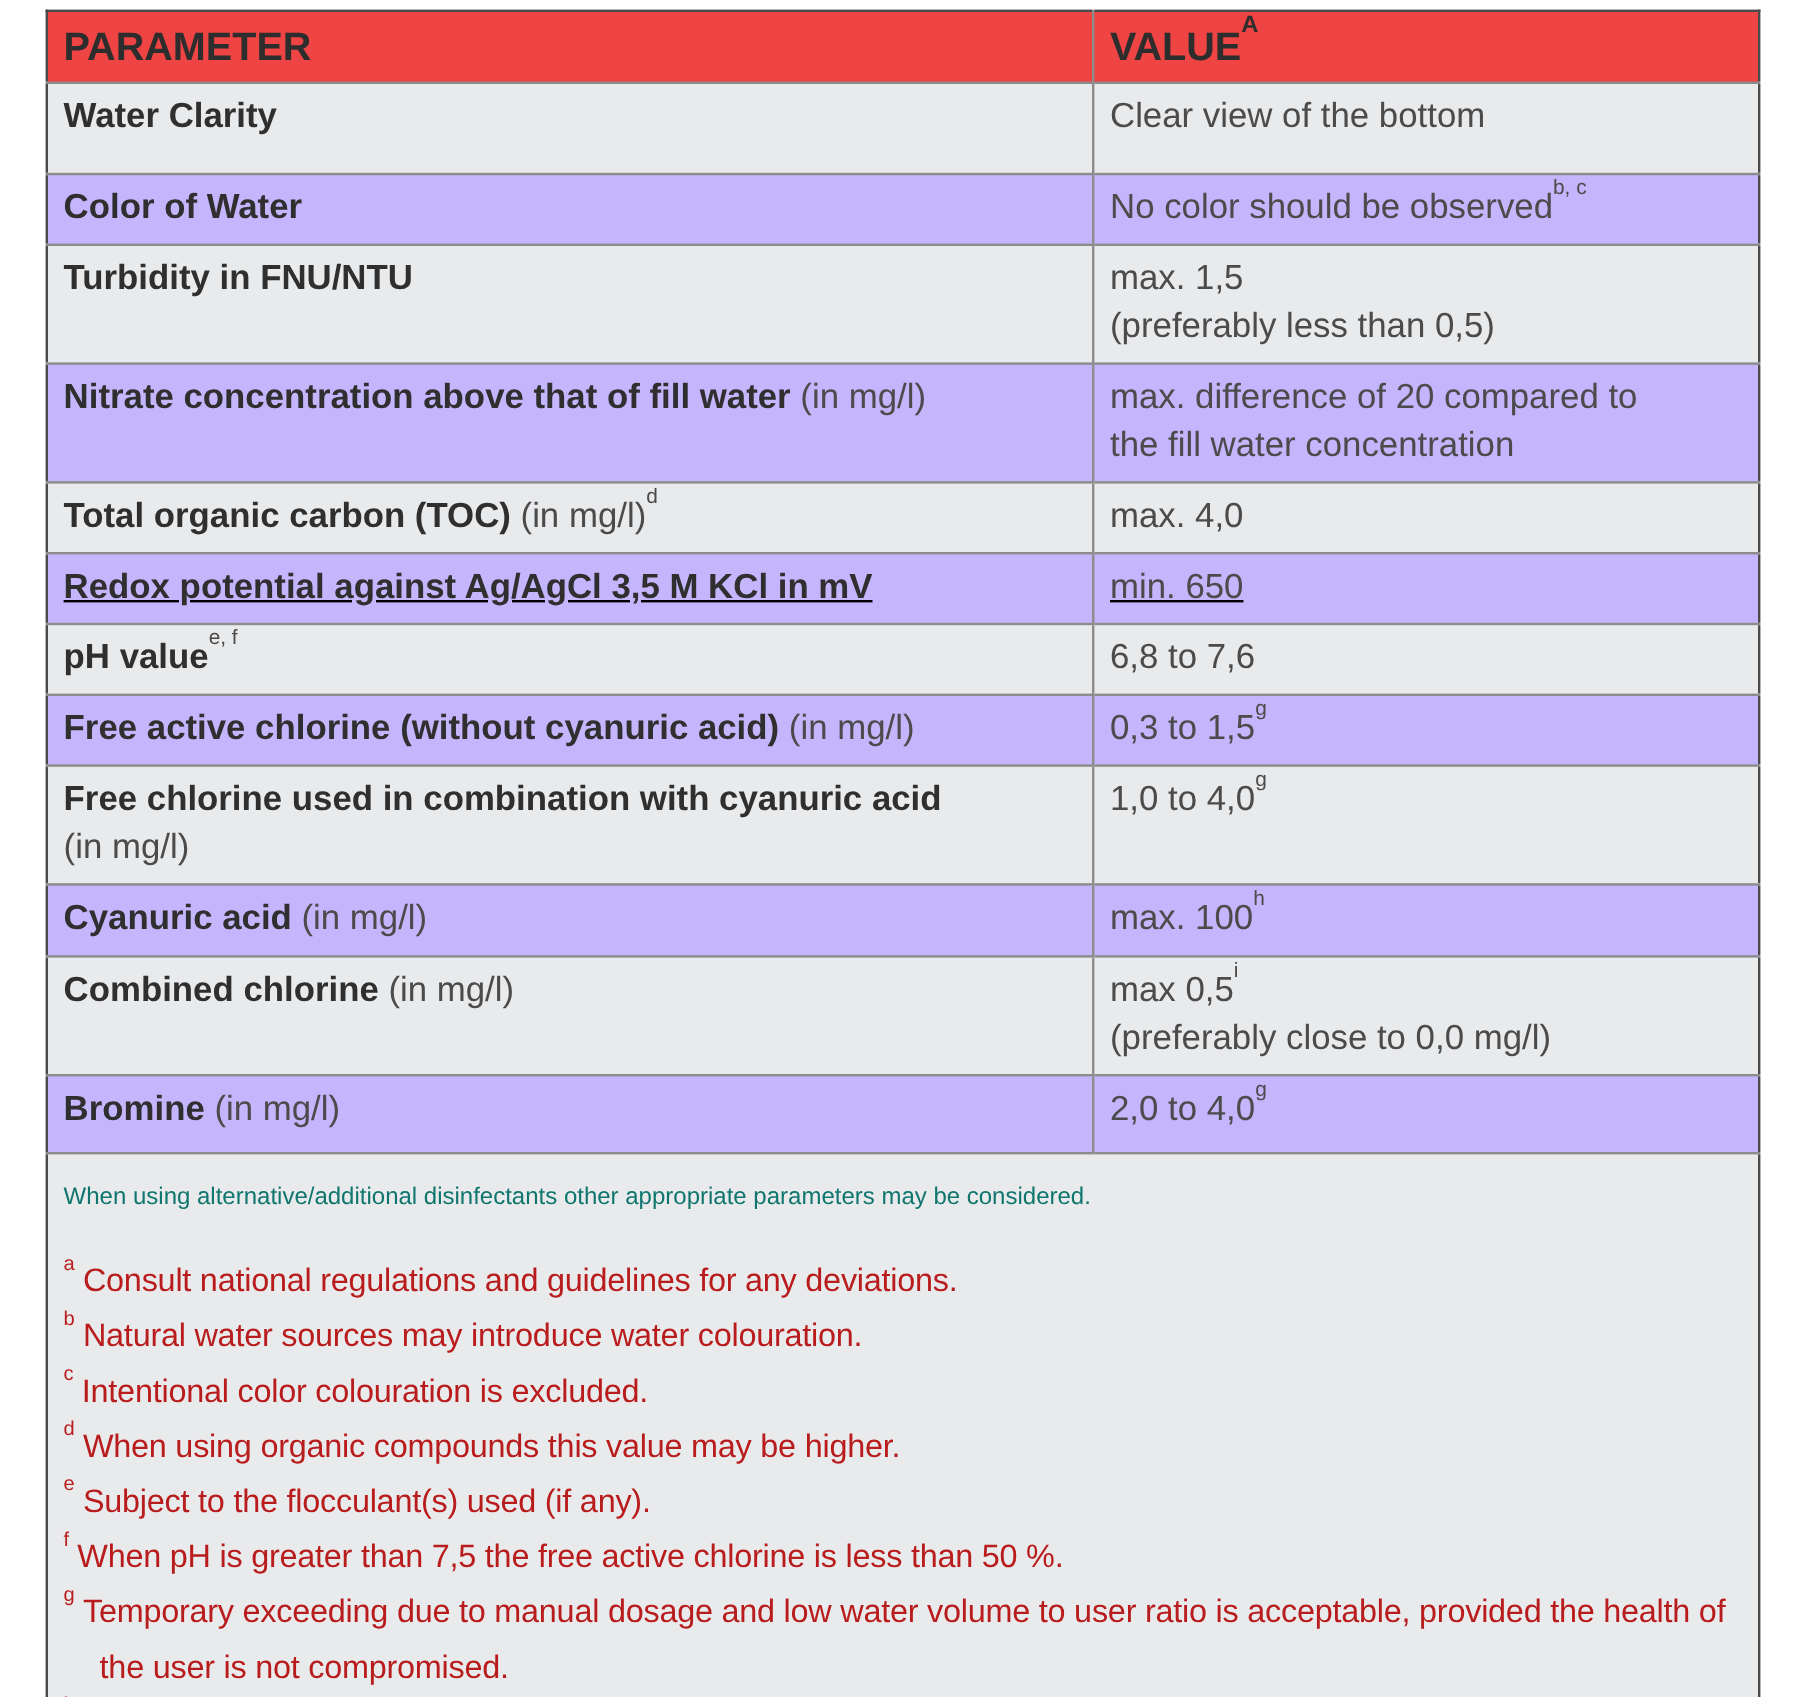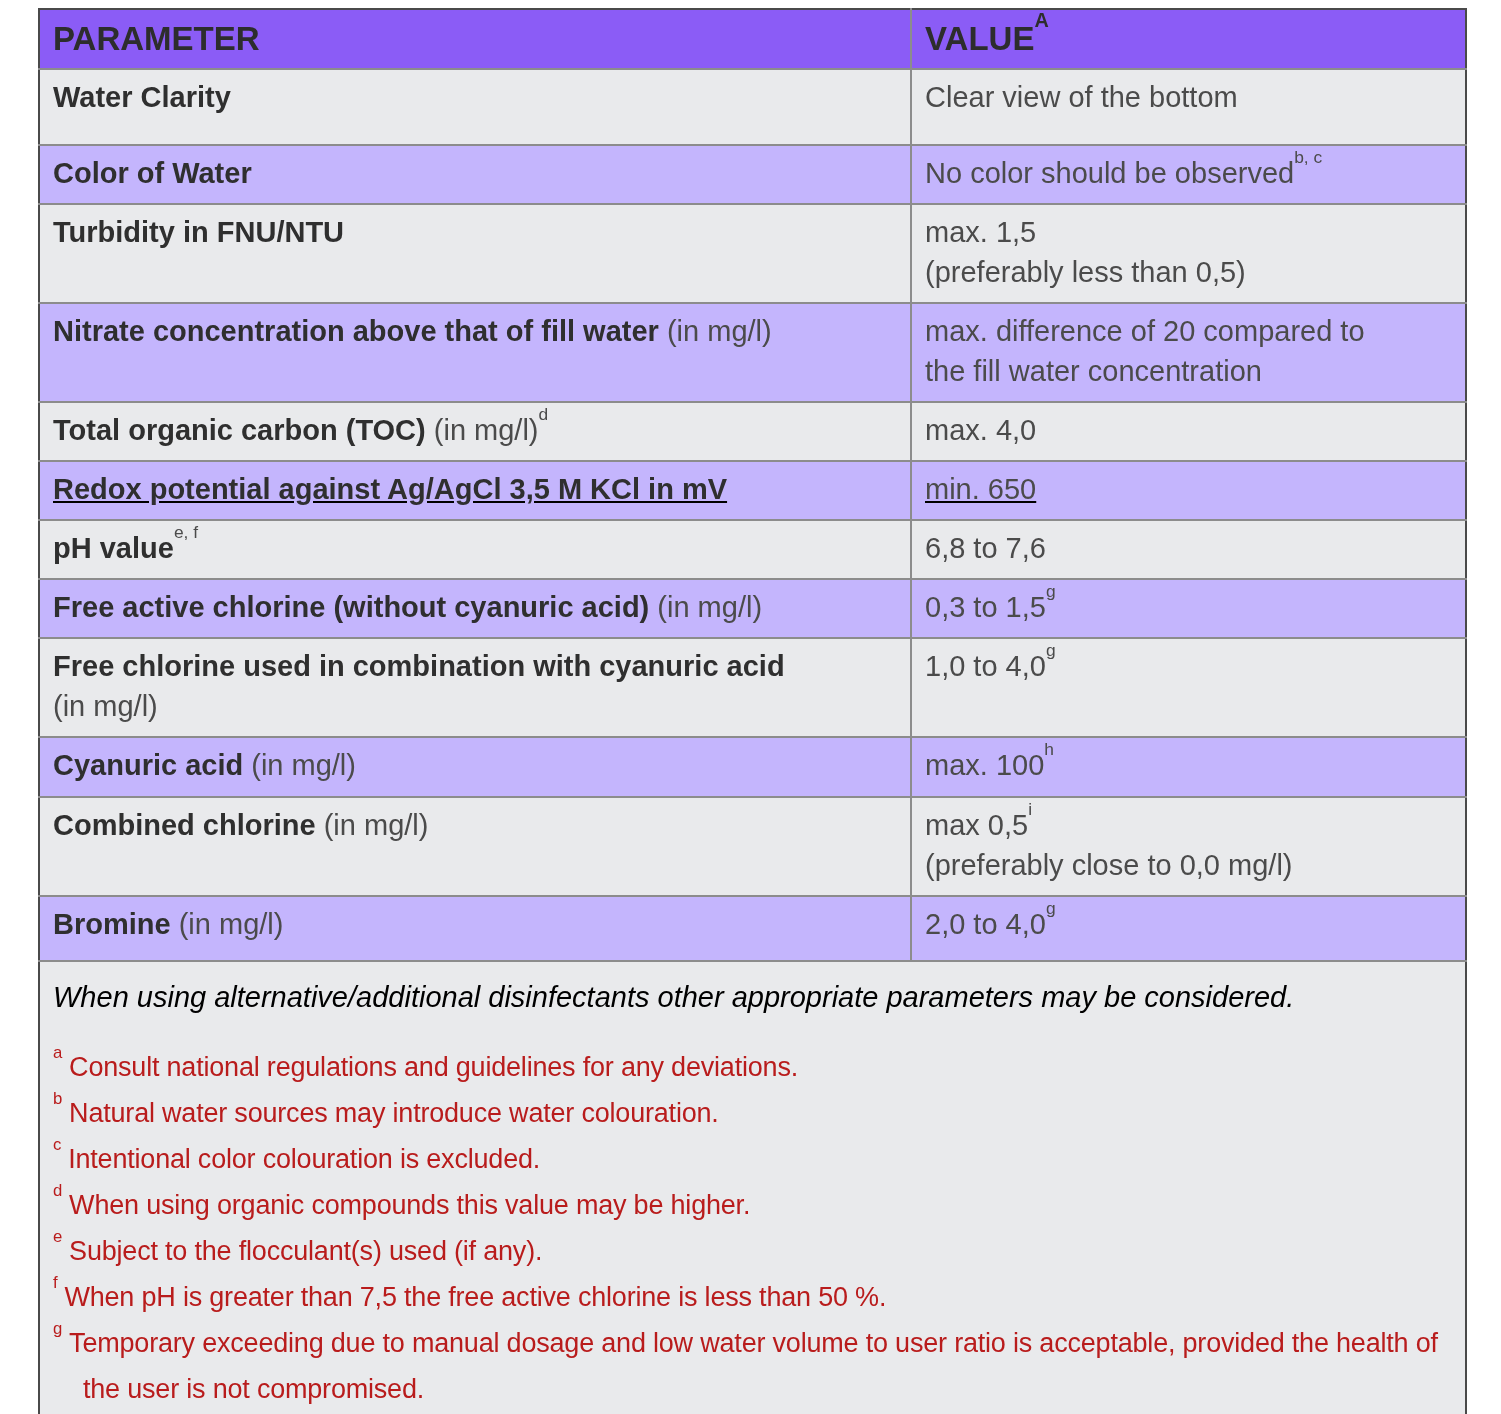--- a/index.html
+++ b/index.html
@@ -35,21 +35,21 @@
   th.param, td.param { border-right: 2px solid #8c8c8c; }
 
   thead th {
     font-size: 33px;
     font-weight: bold;
     color: #2d2d2d;
     border-top: none;
     padding-top: 9px;
     padding-bottom: 9px;
   }
-  thead tr { height: 56px; background: #8b5cf6; }
+  thead tr { height: 56px; background: #ef4444; }
 
   tbody tr { background: #c4b5fd; }
   tbody tr:nth-child(odd) { background: #e9eaec; }
   tbody tr:nth-child(1)  { height: 76px; }
   tbody tr:nth-child(2)  { height: 52px; }
   tbody tr:nth-child(3)  { height: 84px; }
   tbody tr:nth-child(4)  { height: 84px; }
   tbody tr:nth-child(5)  { height: 51px; }
   tbody tr:nth-child(6)  { height: 46px; text-decoration: underline; }
   tbody tr:nth-child(7)  { height: 49px; }
@@ -67,25 +67,24 @@
     top: -0.55em;
   }
 
   tfoot td {
     background: #e9eaec;
     height: 537px;
     padding: 12px 16px 0 13px;
     border-top: 2px solid #8c8c8c;
   }
   .footer-note {
-    font-size: 29px;
+    font-size: 20px;
     line-height: 42px;
-    color: #000000;
+    color: #0f766e;
     margin: 2px 0 26px 0;
-    font-style: italic;
   }
   .fn {
     font-size: 27px;
     line-height: 46px;
     color: #b91c1c;
     padding-left: 30px;
     text-indent: -30px;
     letter-spacing: -0.2px;
   }
   .fn sup {

